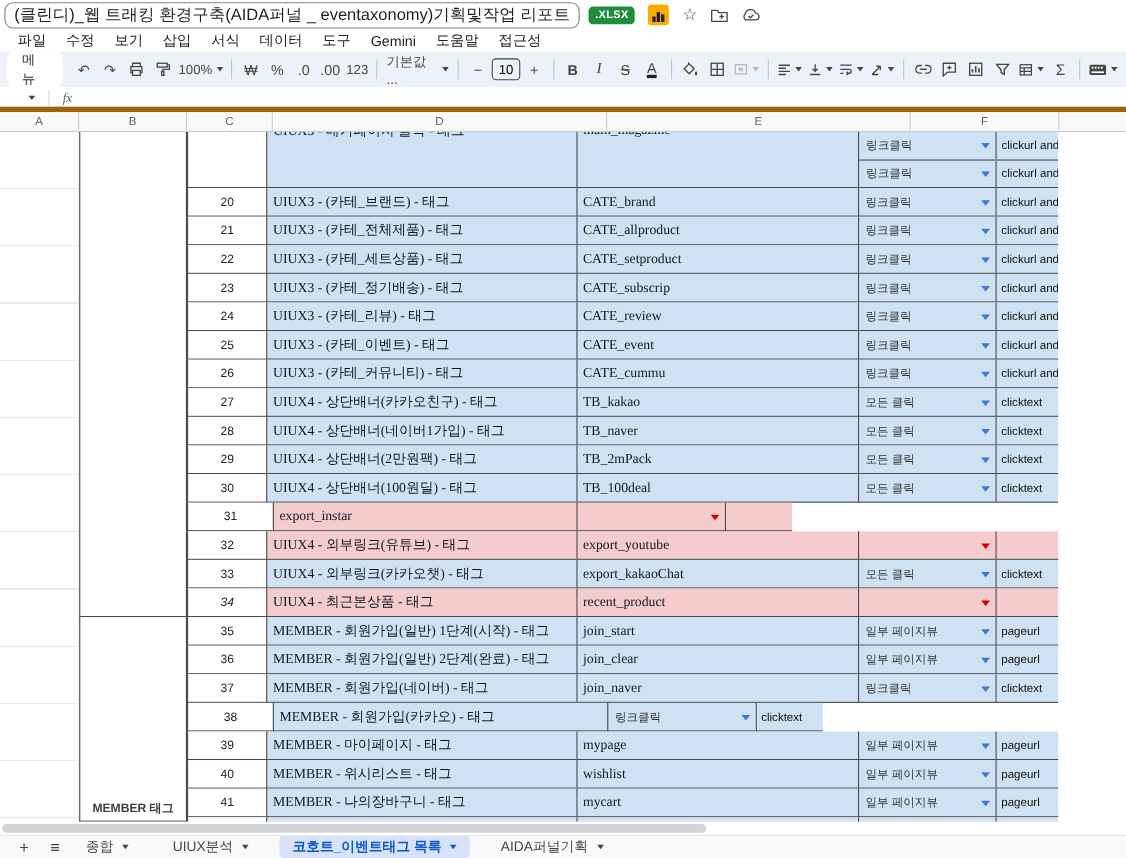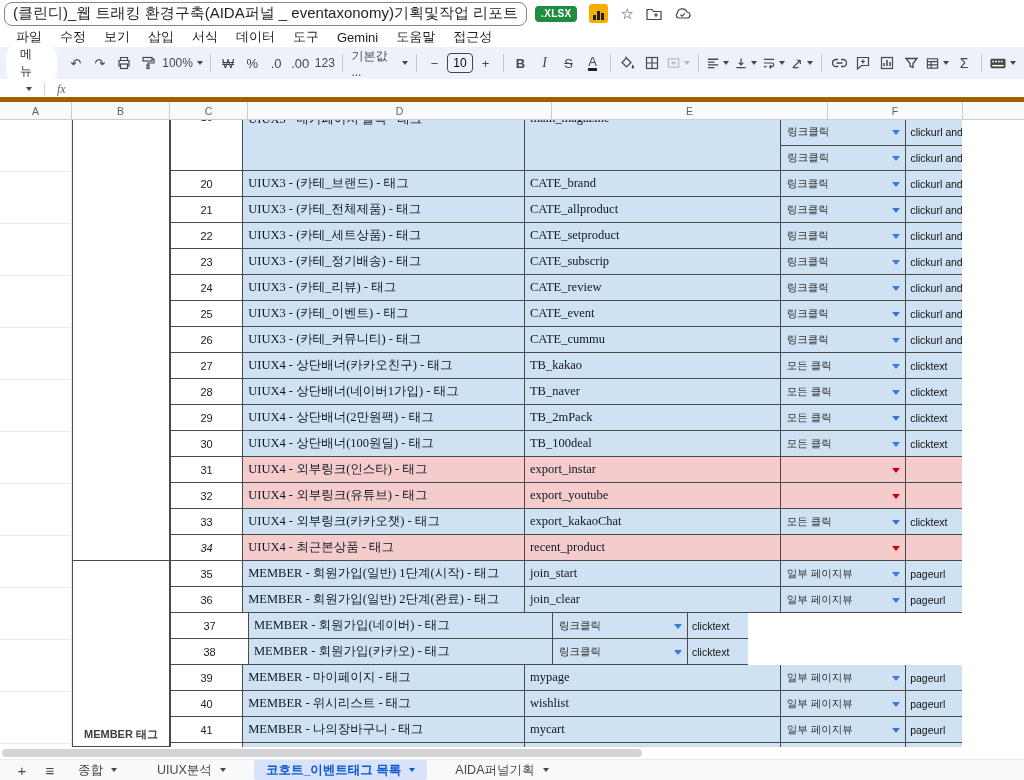--- a/index.html
+++ b/index.html
@@ -377,21 +377,20 @@
         </div>
         <div class="trow">
           <div class="cellC" style="background: rgb(255, 255, 255);">30</div>
           <div class="cellD" style="background: rgb(207, 226, 243);">UIUX4 - 상단배너(100원딜) - 태그</div>
           <div class="cellE" style="background: rgb(207, 226, 243);">TB_100deal</div>
           <div class="cellF" style="background: rgb(207, 226, 243);">모든 클릭<span class="dd-arrow"></span></div>
           <div class="cellG" style="background: rgb(207, 226, 243);">clicktext</div>
         </div>
         <div class="trow">
           <div class="cellC" style="background: rgb(255, 255, 255);">31</div>
-          <div class="cellD" style="background: rgb(244, 204, 204);">UIUX4 - 외부링크(인스타) - 태그</div>
           <div class="cellE" style="background: rgb(244, 204, 204);">export_instar</div>
           <div class="cellF" style="background: rgb(244, 204, 204);">
             <span class="dd-arrow red"></span>
           </div>
           <div class="cellG" style="background: rgb(244, 204, 204);"></div>
         </div>
         <div class="trow">
           <div class="cellC" style="background: rgb(255, 255, 255);">32</div>
           <div class="cellD" style="background: rgb(244, 204, 204);">UIUX4 - 외부링크(유튜브) - 태그</div>
           <div class="cellE" style="background: rgb(244, 204, 204);">export_youtube</div>
@@ -426,20 +425,21 @@
         <div class="trow">
           <div class="cellC" style="background: rgb(255, 255, 255);">36</div>
           <div class="cellD" style="background: rgb(207, 226, 243);">MEMBER - 회원가입(일반) 2단계(완료) - 태그</div>
           <div class="cellE" style="background: rgb(207, 226, 243);">join_clear</div>
           <div class="cellF" style="background: rgb(207, 226, 243);">일부 페이지뷰<span class="dd-arrow"></span></div>
           <div class="cellG" style="background: rgb(207, 226, 243);">pageurl</div>
         </div>
         <div class="trow">
           <div class="cellC" style="background: rgb(255, 255, 255);">37</div>
           <div class="cellD" style="background: rgb(207, 226, 243);">MEMBER - 회원가입(네이버) - 태그</div>
+          <div class="cellE" style="background: rgb(207, 226, 243);">join_naver</div>
           <div class="cellF" style="background: rgb(207, 226, 243);">링크클릭<span class="dd-arrow"></span></div>
           <div class="cellG" style="background: rgb(207, 226, 243);">clicktext</div>
         </div>
         <div class="trow">
           <div class="cellC" style="background: rgb(255, 255, 255);">38</div>
           <div class="cellD" style="background: rgb(207, 226, 243);">MEMBER - 회원가입(카카오) - 태그</div>
           <div class="cellF" style="background: rgb(207, 226, 243);">링크클릭<span class="dd-arrow"></span></div>
           <div class="cellG" style="background: rgb(207, 226, 243);">clicktext</div>
         </div>
         <div class="trow">

